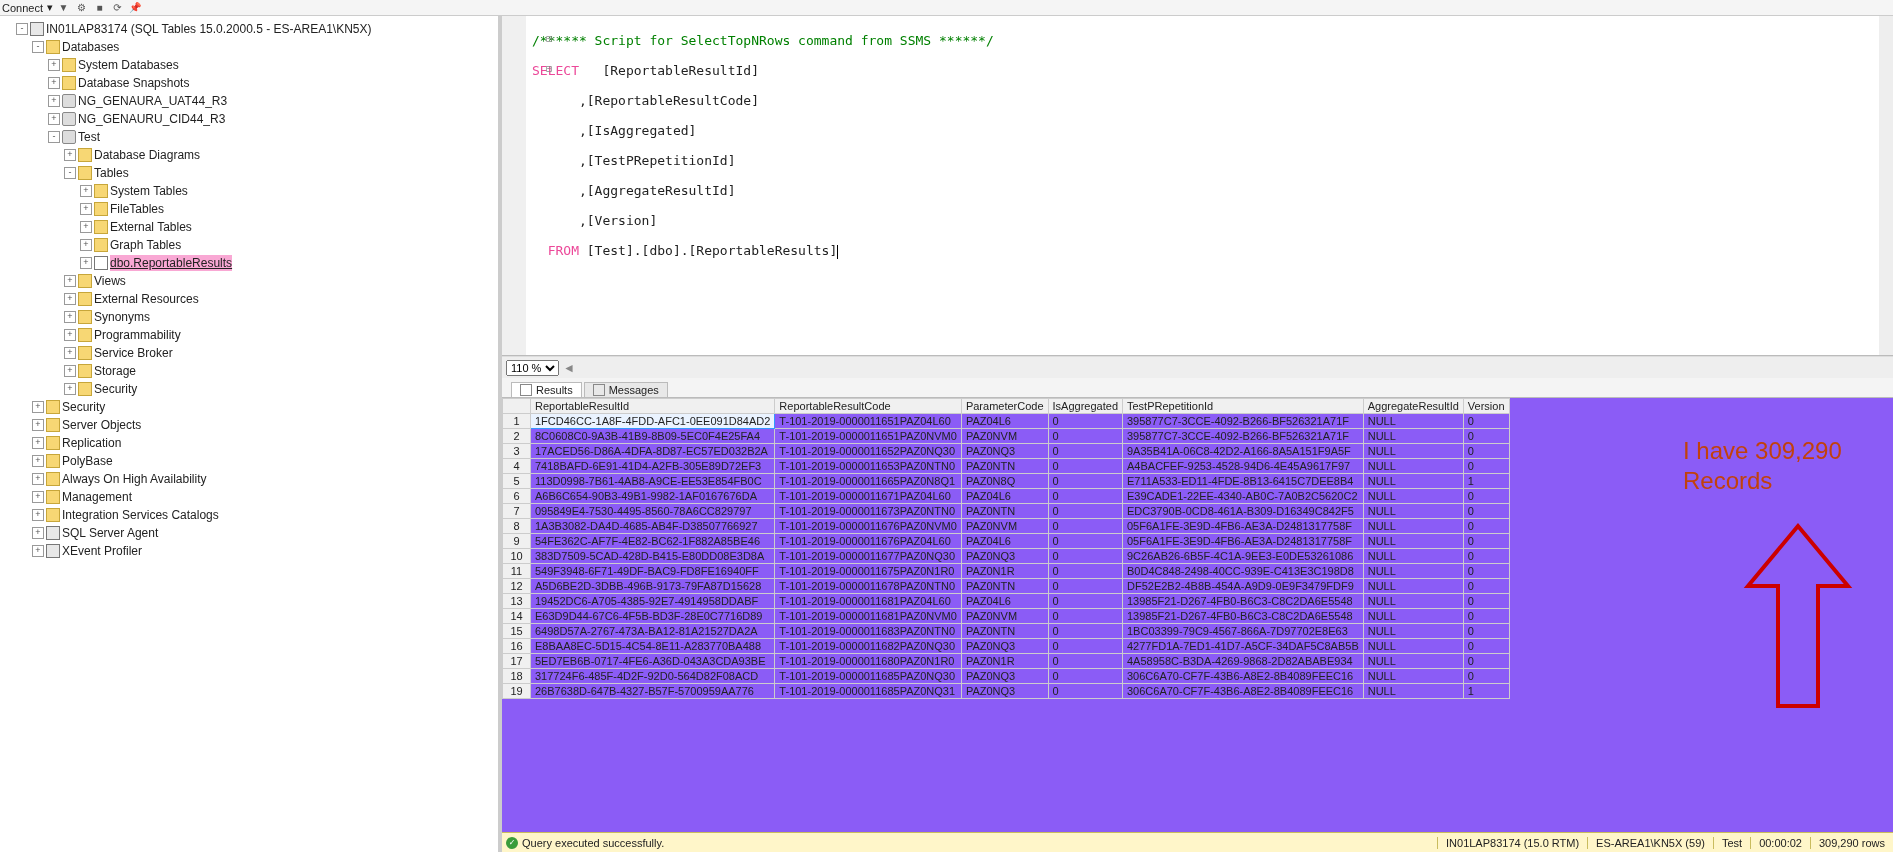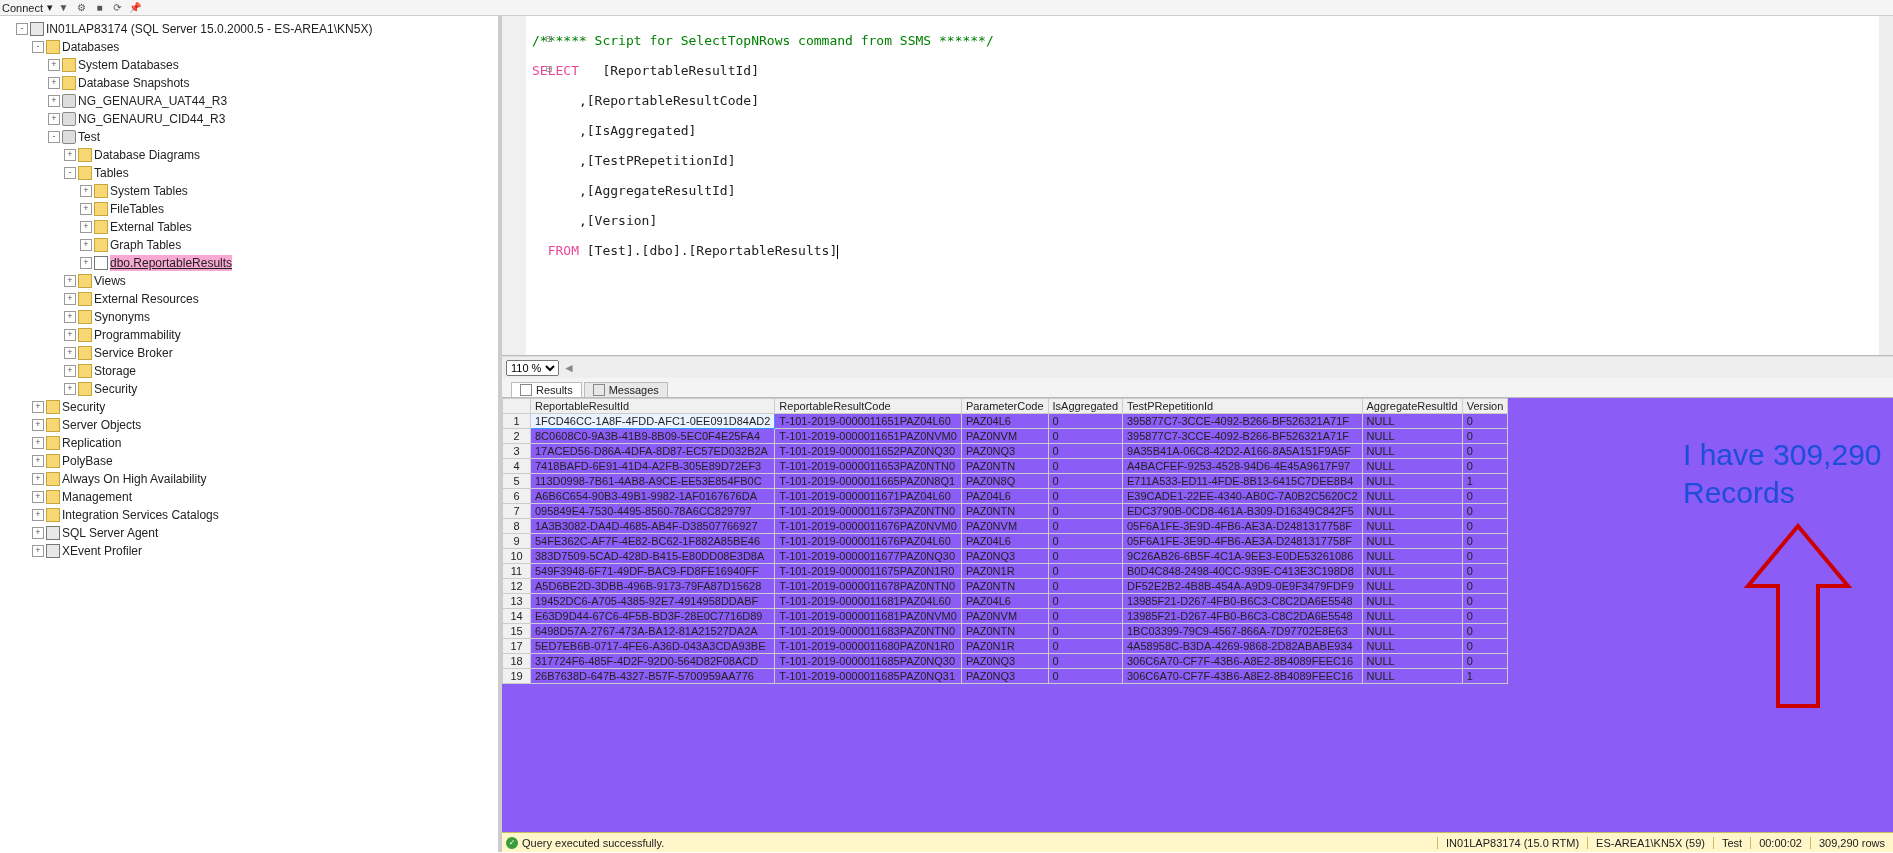--- a/index.html
+++ b/index.html
@@ -33,21 +33,21 @@
   .tab .tabico { width:12px; height:12px; border:1px solid #888; display:inline-block;}
   .grid-wrap { flex:1; overflow:auto; background:#8b5cf6; position:relative;}
   table.grid { border-collapse:collapse; font-size:11px; table-layout:fixed;}
   table.grid th, table.grid td { border:1px solid #ccc; padding:1px 4px; text-align:left; white-space:nowrap; overflow:hidden;}
   table.grid th { background:#f0f0f0; font-weight:normal;}
   table.grid .rownum { background:#f0f0f0; text-align:center; width:28px;}
   .statusbar { height:20px; background:#fff6c9; border-top:1px solid #c9bc5e; display:flex; align-items:center; font-size:11px;}
   .statusbar .left-status { flex:1; display:flex; align-items:center; gap:4px; padding-left:4px;}
   .statusbar .ok { width:12px; height:12px; border-radius:50%; background:#3a9c3a; display:inline-flex; align-items:center; justify-content:center; color:#fff; font-size:8px;}
   .statusbar .cell { padding:0 8px; border-left:1px solid #c9bc5e;}
-  .annotation { position:absolute; color:#1d4ed8; font-size:30px; font-family:"Segoe UI",sans-serif; pointer-events:none; line-height:1.25;}
+  .annotation { position:absolute; color:#c2410c; font-size:24px; font-family:"Segoe UI",sans-serif; pointer-events:none; line-height:1.25;}
   .annotation-text { position:absolute; right:10px; top:420px; width:200px;}
   svg.arrow { position:absolute; right:35px; top:500px; pointer-events:none;}
   .sel-cell { border:1px solid #3399ff !important; background:#eaf3ff;}
   .vscroll { position:absolute; right:0; top:0; width:14px; background:#eee; height:100%;}
   .code-line { position:relative; }
   .cursor-bar { display:inline-block; width:1px; height:14px; background:#000; vertical-align:middle;}
 </style>
 </head>
 <body>
 
@@ -61,21 +61,21 @@
   <span class="ico">📌</span>
 </div>
 
 <div class="main">
   <div class="left">
     <div class="tree">
       <ul>
         <li>
             <span class="exp">-</span>
             <span class="tree-icon srv"></span>
-            <span>IN01LAP83174 (SQL Server 15.0.2000.5 - ES-AREA1\KN5X)</span>
+            <span>IN01LAP83174 (SQL Tables 15.0.2000.5 - ES-AREA1\KN5X)</span>
           </li>
         <ul>
           <li>
               <span class="exp">-</span>
               <span class="tree-icon folder"></span>
               <span>Databases</span>
             </li>
           <ul>
             <li>
                 <span class="exp">+</span>
@@ -428,20 +428,30 @@
               <td class="rownum">15</td>
               <td>6498D57A-2767-473A-BA12-81A21527DA2A</td>
               <td>T-101-2019-0000011683PAZ0NTN0</td>
               <td>PAZ0NTN</td>
               <td>0</td>
               <td>1BC03399-79C9-4567-866A-7D97702E8E63</td>
               <td>NULL</td>
               <td>0</td>
             </tr>
             <tr>
+              <td class="rownum">16</td>
+              <td>E8BAA8EC-5D15-4C54-8E11-A283770BA488</td>
+              <td>T-101-2019-0000011682PAZ0NQ30</td>
+              <td>PAZ0NQ3</td>
+              <td>0</td>
+              <td>4277FD1A-7ED1-41D7-A5CF-34DAF5C8AB5B</td>
+              <td>NULL</td>
+              <td>0</td>
+            </tr>
+            <tr>
               <td class="rownum">17</td>
               <td>5ED7EB6B-0717-4FE6-A36D-043A3CDA93BE</td>
               <td>T-101-2019-0000011680PAZ0N1R0</td>
               <td>PAZ0N1R</td>
               <td>0</td>
               <td>4A58958C-B3DA-4269-9868-2D82ABABE934</td>
               <td>NULL</td>
               <td>0</td>
             </tr>
             <tr>

